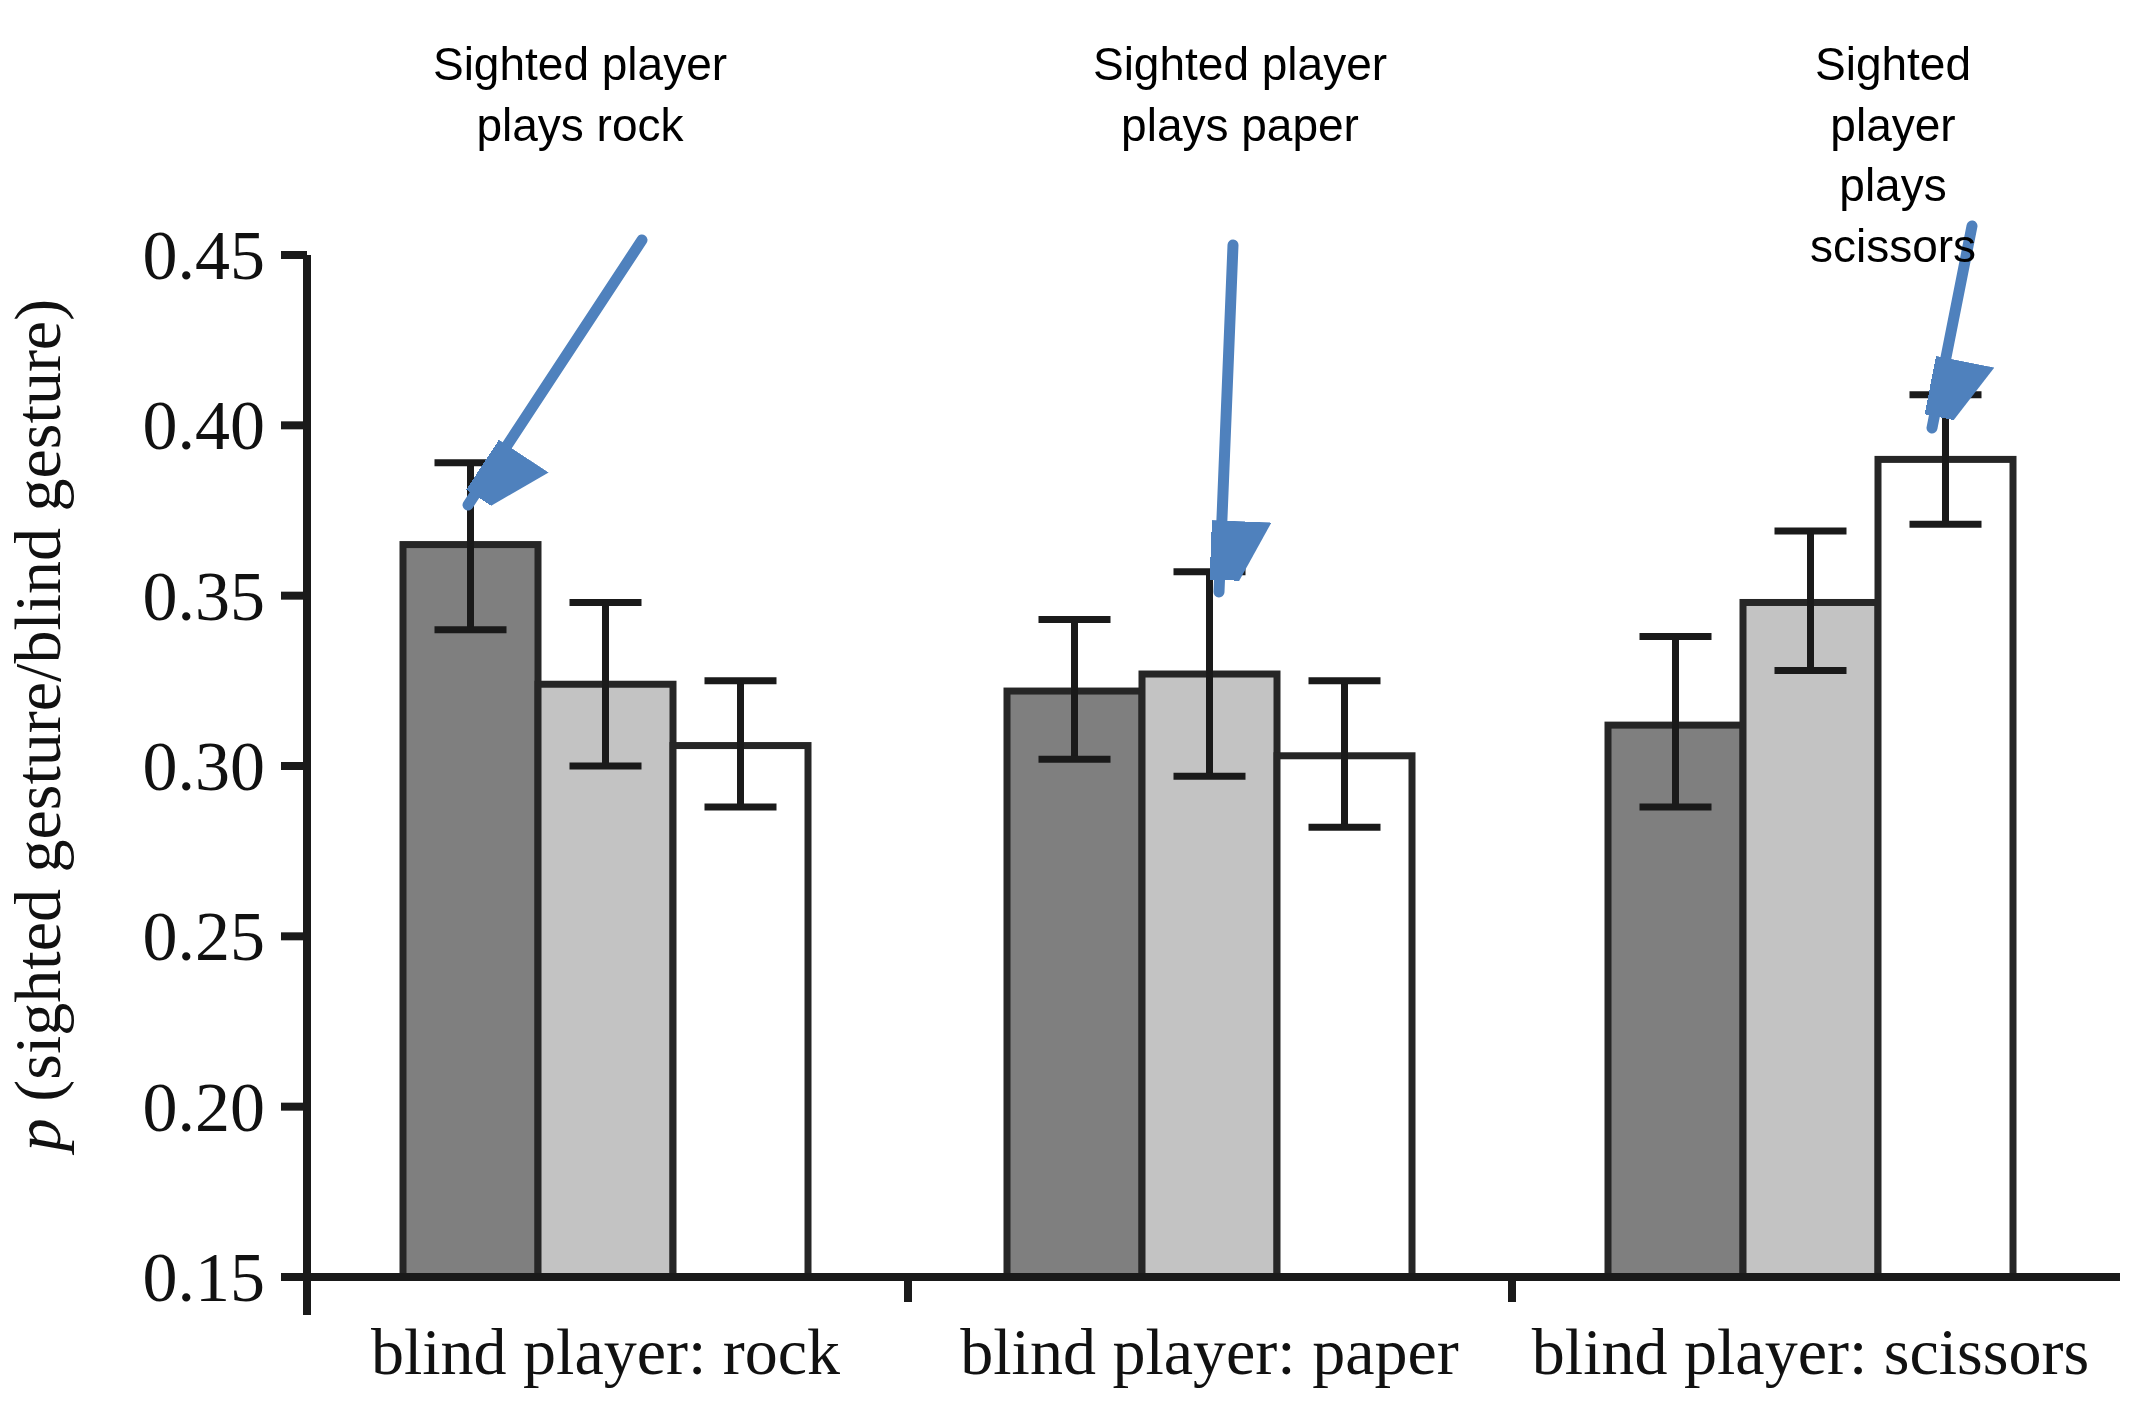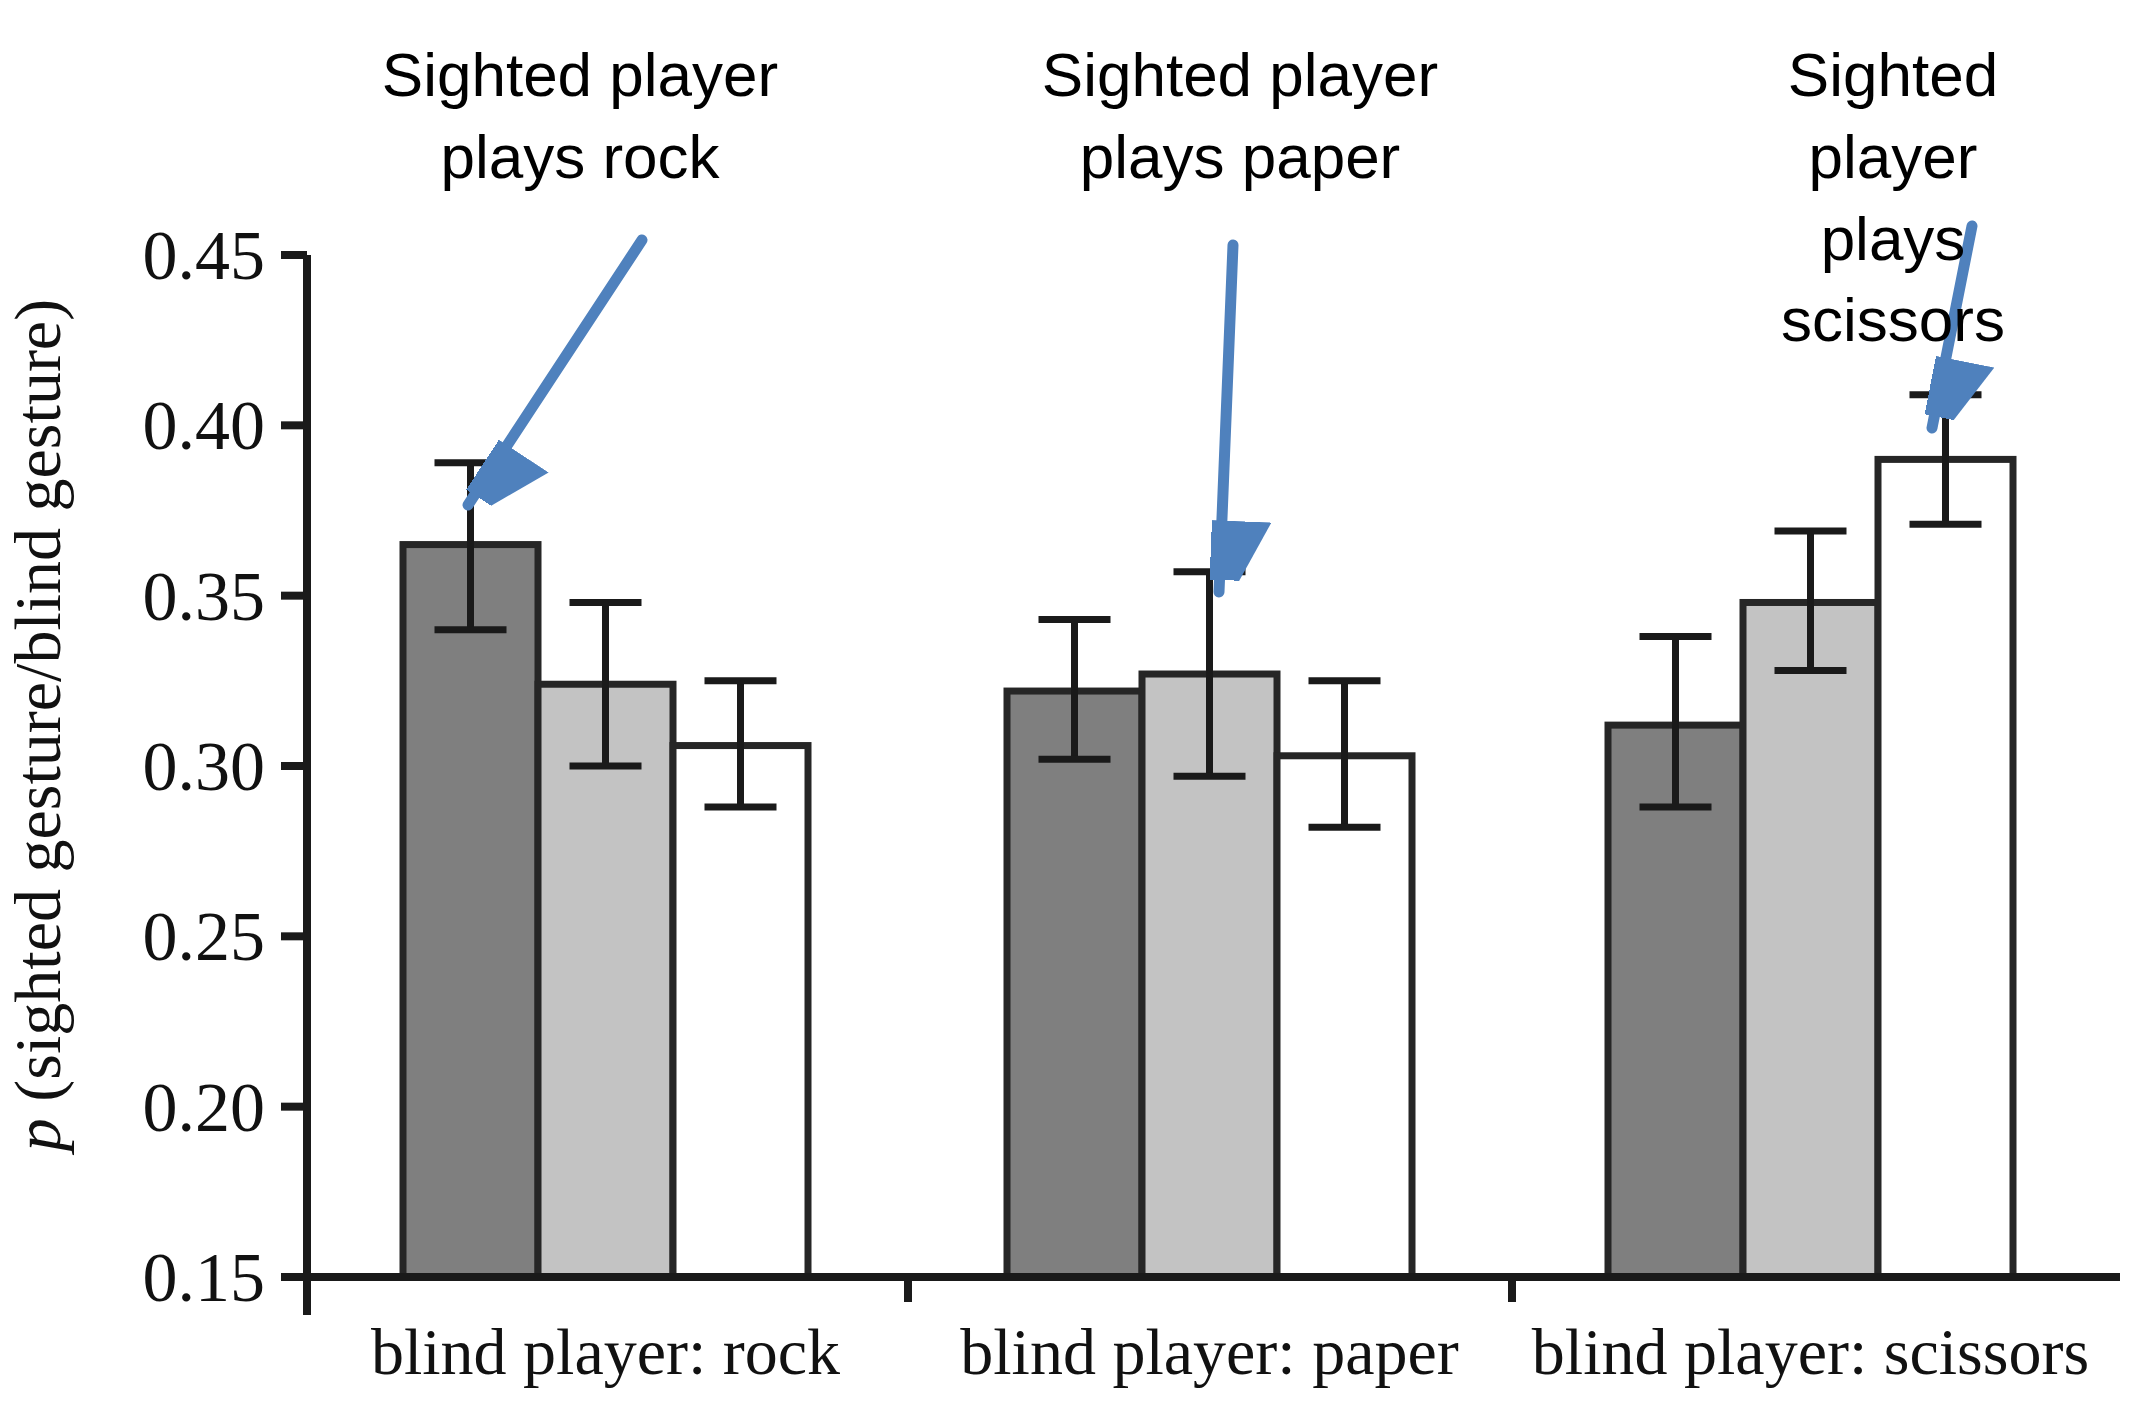--- a/index.html
+++ b/index.html
@@ -2,21 +2,21 @@
 <html><head>
 <meta charset="utf-8">
 <style>
   html,body{margin:0;padding:0;background:#fff;}
   .canvas{position:relative;width:2146px;height:1408px;background:#ffffff;overflow:hidden;
           font-family:"Liberation Sans",sans-serif;}
   #chart-svg{position:absolute;left:0;top:0;}
   .tick-label{font:70px "Liberation Serif",serif;fill:#111;}
   .cat-label{font:66px "Liberation Serif",serif;fill:#111;}
   .annotation{position:absolute;top:34px;transform:translateX(-50%);text-align:center;
-              white-space:pre-line;font-size:62px;line-height:1.32;color:#000;font-weight:400;}
+              white-space:pre-line;font-size:46px;line-height:1.32;color:#000;font-weight:400;}
   .ann-0{left:580px;}
   .ann-1{left:1240px;}
   .ann-2{left:1893px;}
   .y-title{position:absolute;left:38px;top:725px;transform:translate(-50%,-50%) rotate(-90deg);
            white-space:nowrap;font:66px "Liberation Serif",serif;color:#111;}
   .y-title .it{font-style:italic;}
 </style>
 </head>
 <body>
 

